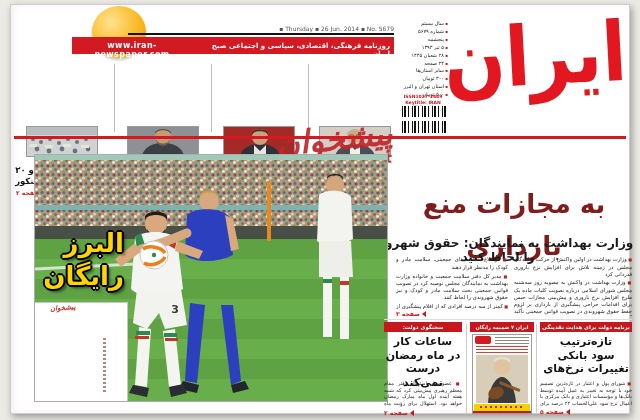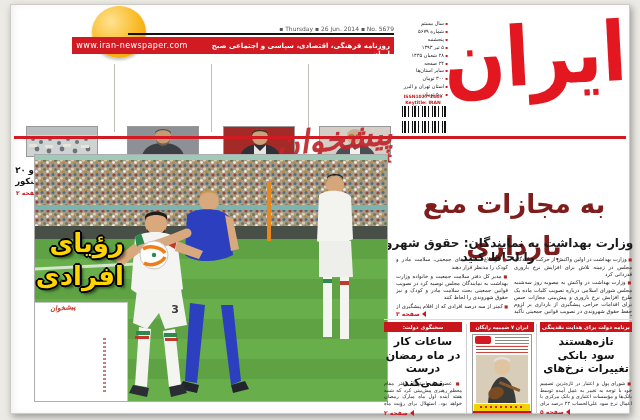--- a/index.html
+++ b/index.html
@@ -9,21 +9,21 @@
   .abs{position:absolute;}
   .fa{direction:rtl;font-family:"DejaVu Sans",sans-serif;}
   .page-bg{left:10px;top:4px;width:620px;height:410px;background:#ffffff;
            border:1px solid #cfcdc8;box-shadow:2px 3px 7px rgba(0,0,0,.35), inset 3px 0 6px rgba(0,0,0,.06);}
   
   .sun{left:92px;top:6px;width:54px;height:52px;border-radius:50%;
        background:radial-gradient(circle at 35% 30%, #ffe291, #f9b922 55%, #ee9803);
        box-shadow:0 2px 3px rgba(0,0,0,.25);}
   .blackline{left:128px;top:33px;width:266px;height:2px;background:#15110f;}
   .redbar{left:72px;top:37px;width:322px;height:17px;background:#d21a22;}
-  .website{left:76px;top:41px;width:112px;text-align:center;color:#fff;font-size:8px;font-weight:normal;letter-spacing:.4px;}
+  .website{left:76px;top:41px;width:112px;text-align:center;color:#fff;font-size:8px;font-weight:bold;letter-spacing:.4px;}
   .tagline{left:198px;top:42px;width:192px;text-align:right;color:#fff;font-size:7px;font-weight:bold;}
   .dateline{left:270px;top:25px;width:124px;text-align:right;font-size:6px;color:#555;}
   .infocol{left:398px;top:20px;width:50px;font-size:5px;line-height:6.9px;color:#222;text-align:right;}
   .infocol div::before{content:"▪ ";color:#c9161d;font-size:4px;}
   .issn{left:398px;top:94px;width:50px;text-align:center;color:#c9161d;font-size:4.5px;line-height:5.5px;font-weight:bold;}
   .barcode{left:402px;width:46px;height:11px;
     background:repeating-linear-gradient(90deg,#111 0 1px,#fff 1px 2px,#111 2px 4px,#fff 4px 6px,#111 6px 7px,#fff 7px 10px);}
   .iran-logo{left:448px;top:-14px;width:190px;height:140px;color:#e21720;font-size:82px;font-weight:bold;
              text-align:center;line-height:140px;transform:rotate(-3deg) scaleX(.88);transform-origin:center;}
   
@@ -297,22 +297,22 @@
       <g>
         <circle cx="119" cy="100" r="14" fill="#fdfdfb" stroke="#c9c9c4" stroke-width="1"></circle>
         <path d="M108 94 C114 90 126 92 130 98" stroke="#ef7d1a" stroke-width="3.5" fill="none"></path>
         <path d="M109 108 C116 112 127 108 130 102" stroke="#ef7d1a" stroke-width="3.5" fill="none"></path>
         <circle cx="119" cy="100" r="2.2" fill="#2d8a4e"></circle>
       </g>
     </svg>
   </div>
 
   <div class="abs ph-title fa">
-    <div>رؤیای</div>
-    <div>افرادی</div>
+    <div>البرز</div>
+    <div>رایگان</div>
   </div>
 
   <div class="abs cutout"></div>
   <div class="abs stamp fa">پیشخوان</div>
   <div class="abs credit"></div>
 
   <div class="abs bodycol fa col-r">
     <p>وزارت بهداشت در اولین واکنش از حرکت نمایندگان مجلس در زمینه تلاش برای افزایش نرخ باروری قدردانی کرد</p>
     <p>وزارت بهداشت در واکنش به مصوبه روز سه‌شنبه مجلس شورای اسلامی درباره تصویب کلیات ماده یک طرح افزایش نرخ باروری و پیش‌بینی مجازات حبس برای اقدامات جراحی پیشگیری از بارداری بر لزوم حفظ حقوق شهروندی در تصویب قوانین جمعیتی تأکید کرد</p>
 
@@ -359,21 +359,21 @@
         <ellipse cx="20" cy="38" rx="8" ry="6" fill="#7a4a22" transform="rotate(-20 20 38)"></ellipse>
         <rect x="24" y="26" width="22" height="3" fill="#8a5a2e" transform="rotate(22 24 26)"></rect>
       </svg>
     </div>
     <div class="th-yellow"></div>
     <div class="th-red"></div>
   </div>
 
   <div class="abs kbar fa" style="left:540px;width:92px;">برنامه دولت برای هدایت نقدینگی</div>
   <div class="abs bheadline fa" style="left:540px;width:92px;">
-    <div>تازه‌هستند</div>
+    <div>تازه‌ترتیب</div>
     <div>سود بانکی</div>
     <div>تغییرات نرخ‌های</div>
   </div>
   <div class="abs bbody fa" style="left:540px;top:380px;width:92px;height:26px;overflow:hidden;">شورای پول و اعتبار در تازه‌ترین تصمیم خود با توجه به تغییر به عمل آمده توسط بانک‌ها و مؤسسات اعتباری و بانک مرکزی با اعمال نرخ سود علی‌الحساب ۲۲ درصد برای سپرده‌های یک ساله موافقت کرد</div>
   <div class="abs pagemark" style="left:540px;top:408px;">
     <span class="arrow"></span>
     <span class="fa">صفحه ۵</span>
   </div>
 </div>
 

